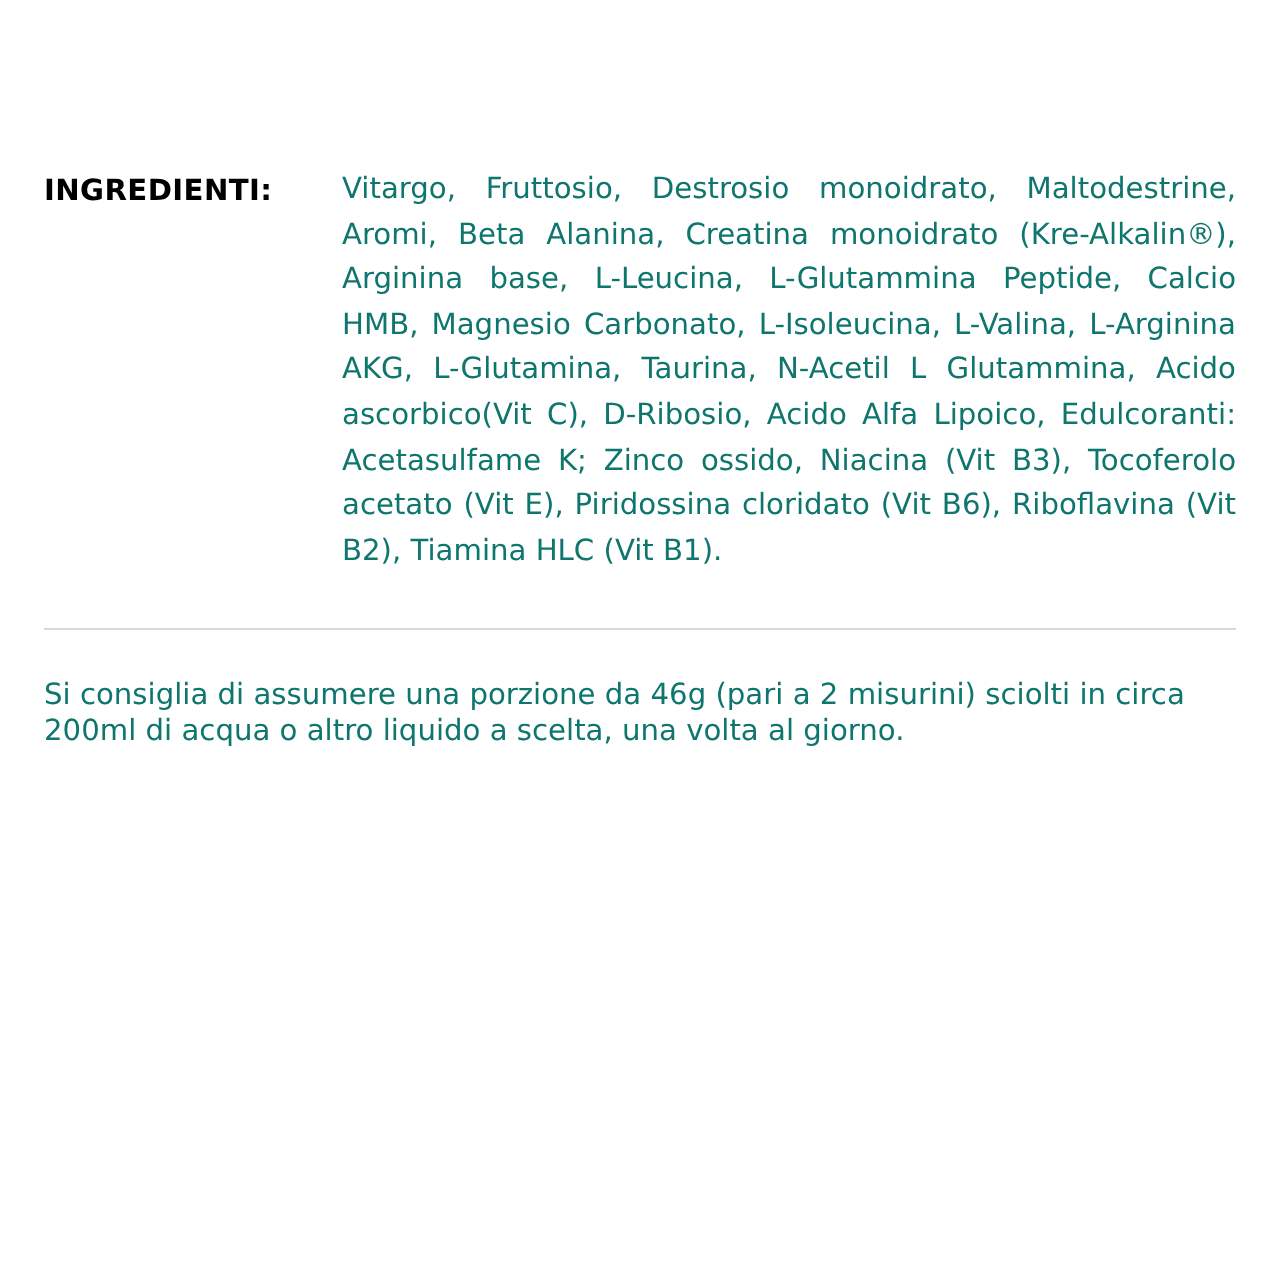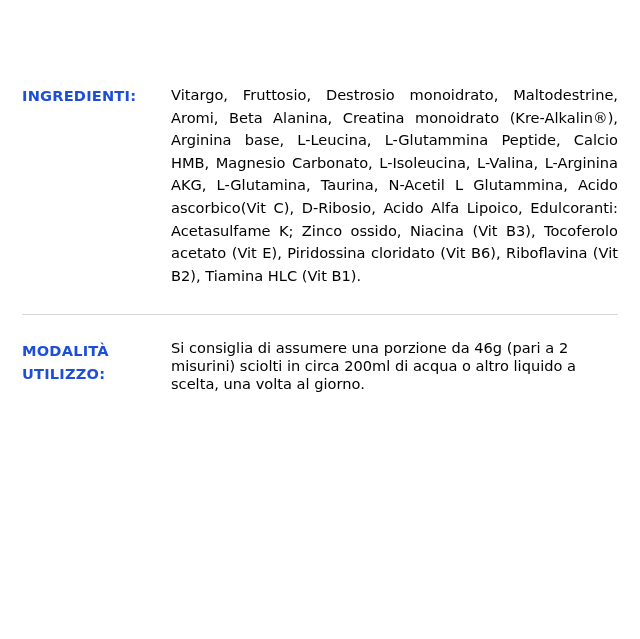--- a/index.html
+++ b/index.html
@@ -26,33 +26,33 @@
     align-items: flex-start;
     width: 100%;
   }
   .label-col {
     flex: 0 0 149px;
     max-width: 149px;
     font-weight: bold;
     font-size: 14.6px;
     line-height: 22.5px;
     letter-spacing: 0.2px;
-    color: #1d4ed8;
+    color: #000000;
     text-transform: uppercase;
     padding-top: 1px;
   }
   .label-col .lbl-line {
     display: block;
     white-space: nowrap;
   }
   .text-col {
     flex: 1 1 auto;
     font-size: 14.6px;
     line-height: 22.6px;
-    color: #000000;
+    color: #0f766e;
     text-align: justify;
     text-justify: inter-word;
     hyphens: none;
   }
   .text-col p {
     margin: 0;
   }
   .divider {
     height: 1px;
     background: #d8d8d8;
@@ -77,24 +77,20 @@
       <span class="lbl-line">INGREDIENTI:</span>
     </div>
     <div class="text-col">
       <p>Vitargo, Fruttosio, Destrosio monoidrato, Maltodestrine, Aromi, Beta Alanina, Creatina monoidrato (Kre-Alkalin®), Arginina base, L-Leucina, L-Glutammina Peptide, Calcio HMB, Magnesio Carbonato, L-Isoleucina, L-Valina, L-Arginina AKG, L-Glutamina, Taurina, N-Acetil L Glutammina, Acido ascorbico(Vit C), D-Ribosio, Acido Alfa Lipoico, Edulcoranti: Acetasulfame K; Zinco ossido, Niacina (Vit B3), Tocoferolo acetato (Vit E), Piridossina cloridato (Vit B6), Riboflavina (Vit B2), Tiamina HLC (Vit B1).</p>
     </div>
   </div>
 
   <div class="divider"></div>
 
   <div class="section usage">
-    <div class="label-col">
-      <span class="lbl-line">MODALITÀ</span>
-      <span class="lbl-line">UTILIZZO:</span>
-    </div>
     <div class="text-col">
       <p>Si consiglia di assumere una porzione da 46g (pari a 2 misurini) sciolti in circa 200ml di acqua o altro liquido a scelta, una volta al giorno.</p>
     </div>
   </div>
 
   <div class="spacer-bottom"></div>
 
 </div>
 
 </body></html>

